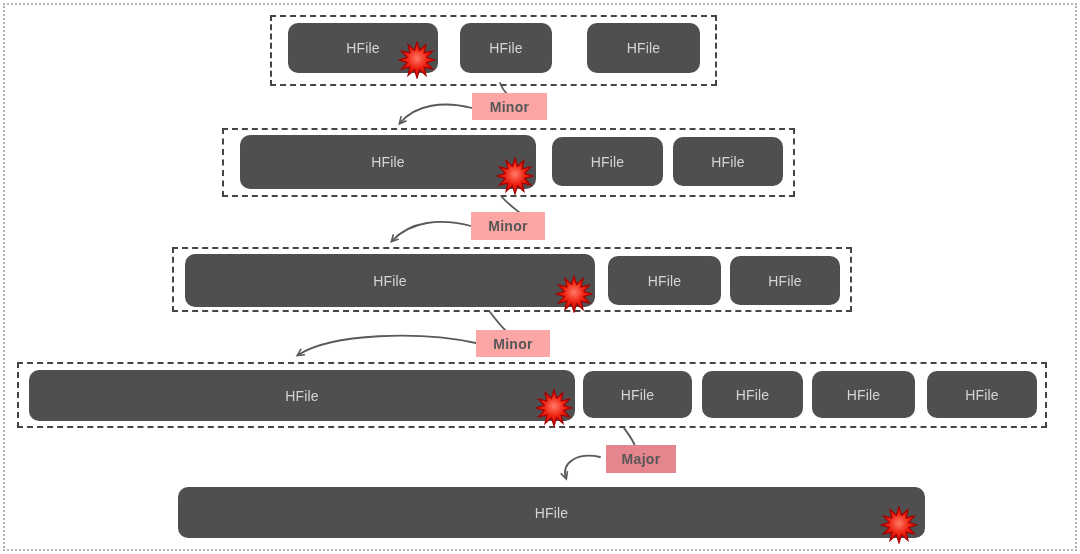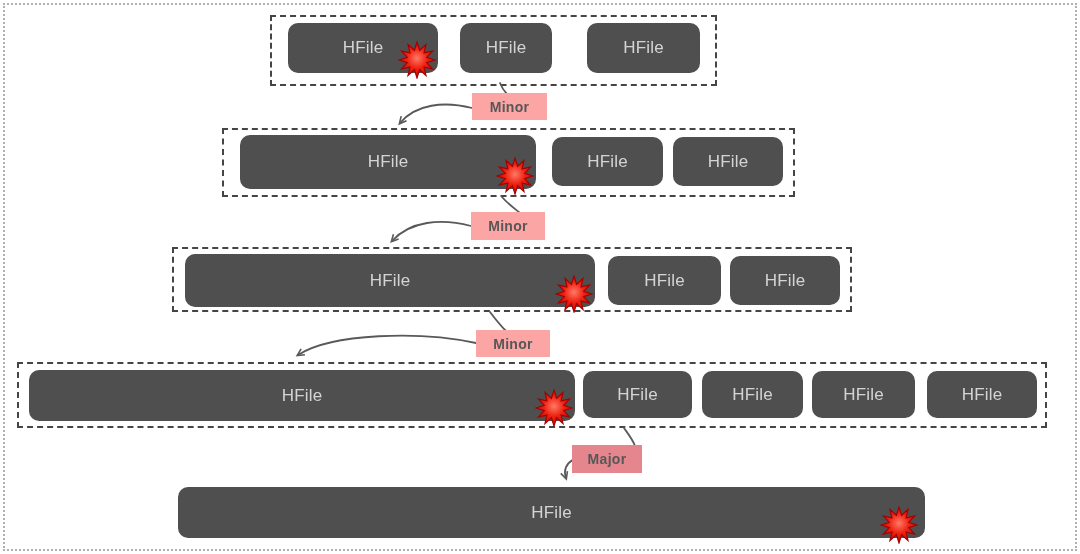--- a/index.html
+++ b/index.html
@@ -14,21 +14,21 @@
   .stage{
     position:absolute;border:2px dashed #454545;box-sizing:border-box;background:transparent;
   }
   .stage-1{left:270px;top:15px;width:447px;height:71px;}
   .stage-2{left:222px;top:128px;width:573px;height:69px;}
   .stage-3{left:172px;top:247px;width:680px;height:65px;}
   .stage-4{left:17px;top:362px;width:1030px;height:66px;}
   .hfile{
     position:absolute;background:#4f4f4f;border-radius:10px;
     display:flex;align-items:center;justify-content:center;
-    color:#d4d4d4;font-size:17px;letter-spacing:0.2px;
+    color:#d4d4d4;font-size:14px;letter-spacing:0.2px;
   }
   
   .s1-b1{left:16px;top:6px;width:150px;height:50px;}
   .s1-b2{left:188px;top:6px;width:92px;height:50px;}
   .s1-b3{left:315px;top:6px;width:113px;height:50px;}
   
   .s2-b1{left:16px;top:5px;width:296px;height:54px;}
   .s2-b2{left:328px;top:7px;width:111px;height:49px;}
   .s2-b3{left:449px;top:7px;width:110px;height:49px;}
   
@@ -49,21 +49,21 @@
   .final-hfile .burst{right:7px;}
   .badge{
     position:absolute;display:flex;align-items:center;justify-content:center;
     font-size:14px;font-weight:bold;color:#575757;letter-spacing:0.3px;z-index:6;
   }
   .badge-minor{background:#fca5a5;}
   .badge-major{background:#e5868e;}
   .badge-1{left:472px;top:93px;width:75px;height:27px;}
   .badge-2{left:471px;top:212px;width:74px;height:28px;}
   .badge-3{left:476px;top:330px;width:74px;height:27px;}
-  .badge-4{left:572px;top:445px;width:70px;height:28px;}
+  .badge-4{left:606px;top:445px;width:70px;height:28px;}
   .arrow-layer{
     position:absolute;left:0;top:0;width:1080px;height:554px;z-index:5;pointer-events:none;
   }
   .defs-svg{position:absolute;width:0;height:0;}
 </style>
 </head>
 <body>
 
 <svg class="defs-svg" aria-hidden="true">
   <defs>

